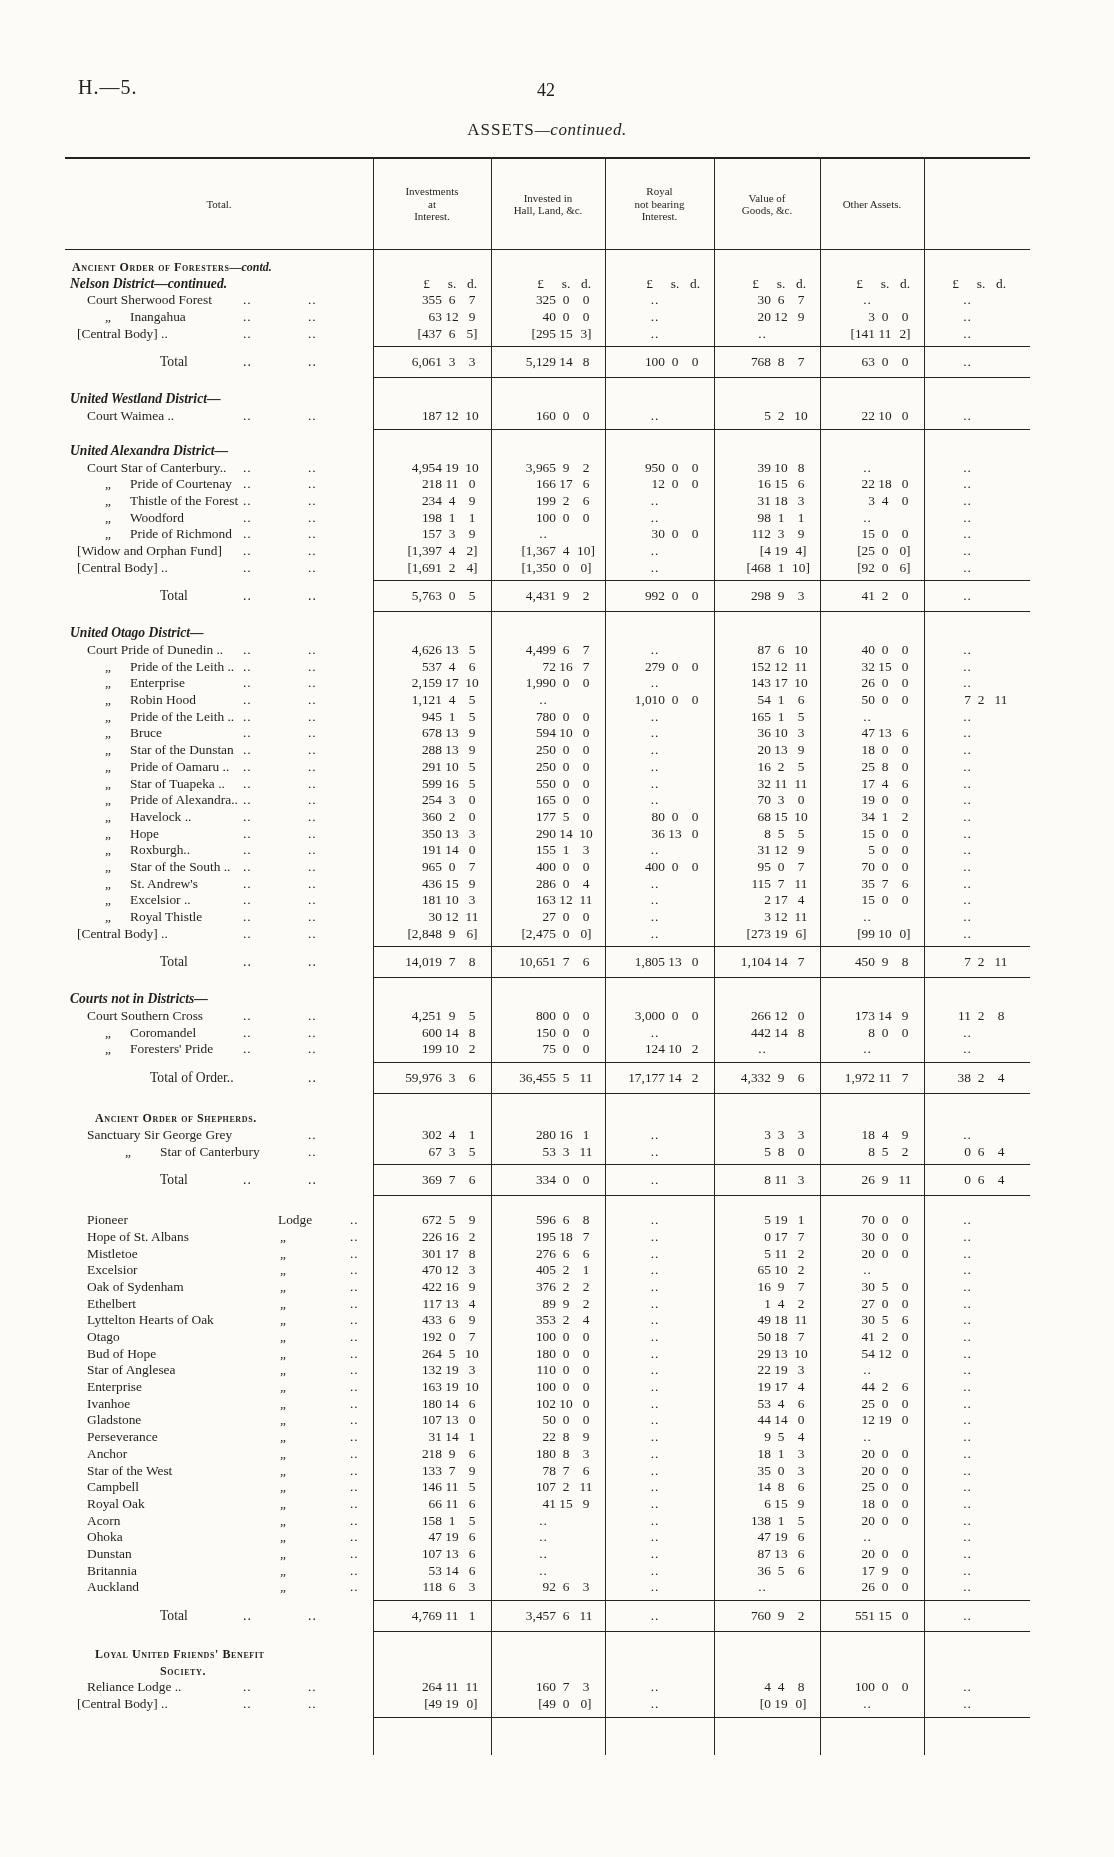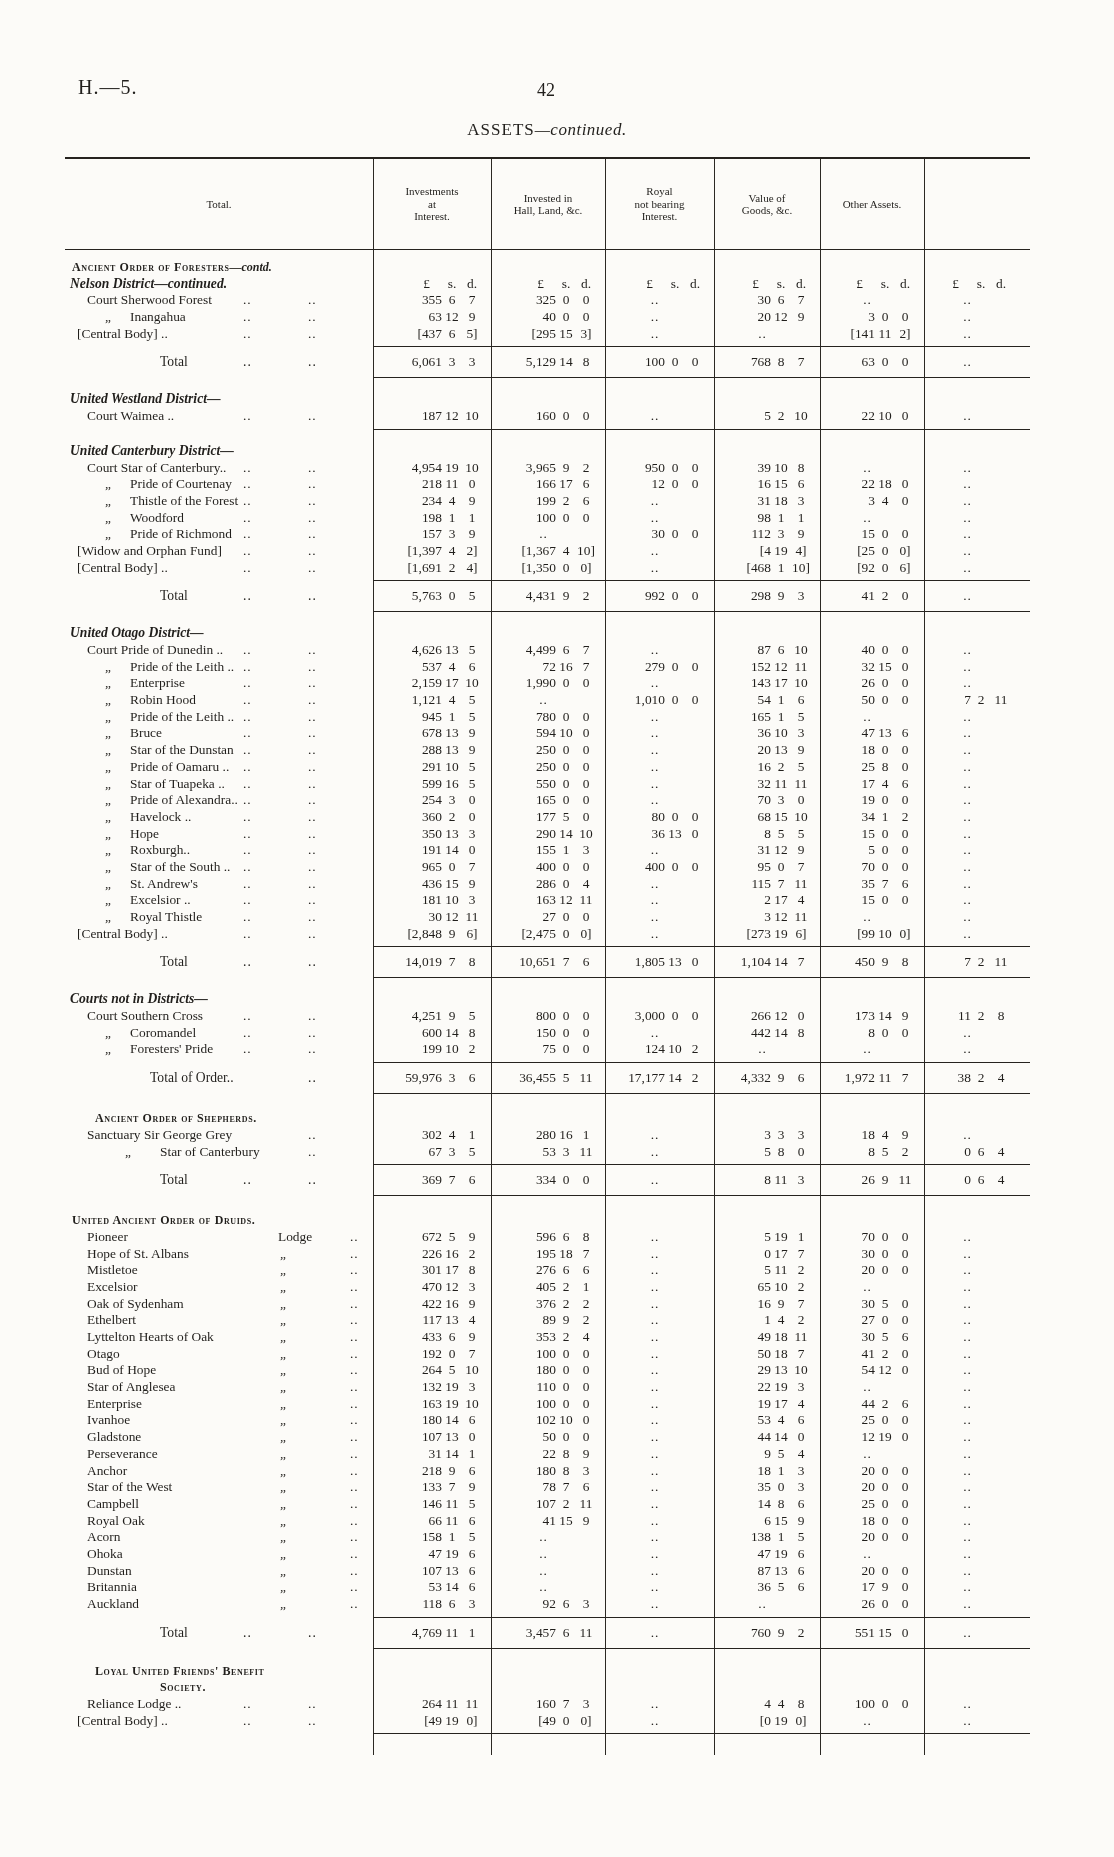--- a/index.html
+++ b/index.html
@@ -283,21 +283,21 @@
               <span class="mp">22</span>
               <span class="ms">10</span>
               <span class="md">0</span>
             </div>
             <div class="mcell c-other empty">..</div>
           </div>
           <div class="hrule endrule"></div>
         </div>
         <div class="sect-c">
           <div class="trow hline">
-            <div class="ncell head-it">United Canterbury District—</div>
+            <div class="ncell head-it">United Alexandra District—</div>
             <div></div>
             <div></div>
             <div></div>
             <div></div>
             <div></div>
             <div></div>
           </div>
           <div class="trow hline">
             <div class="ncell nm-first"><span>Court Star of Canterbury..</span><span class="ld" style="left: 178px;">..</span><span class="ld" style="left: 243px;">..</span></div>
             <div class="mcell c-total">
@@ -1237,29 +1237,20 @@
                 <span class="mp">0</span>
                 <span class="ms">6</span>
                 <span class="md">4</span>
               </div>
             </div>
             <div class="hrule"></div>
           </div>
         </div>
         <div class="sect-g">
           <div class="trow hline">
-            <div class="ncell head-sc"><span>United Ancient Order of Druids.</span></div>
-            <div></div>
-            <div></div>
-            <div></div>
-            <div></div>
-            <div></div>
-            <div></div>
-          </div>
-          <div class="trow hline">
             <div class="ncell nm-plain"><span>Pioneer</span><span class="trail">Lodge</span><span class="ld" style="left: 285px;">..</span></div>
             <div class="mcell c-total">
               <span class="mp">672</span>
               <span class="ms">5</span>
               <span class="md">9</span>
             </div>
             <div class="mcell c-inv">
               <span class="mp">596</span>
               <span class="ms">6</span>
               <span class="md">8</span>

